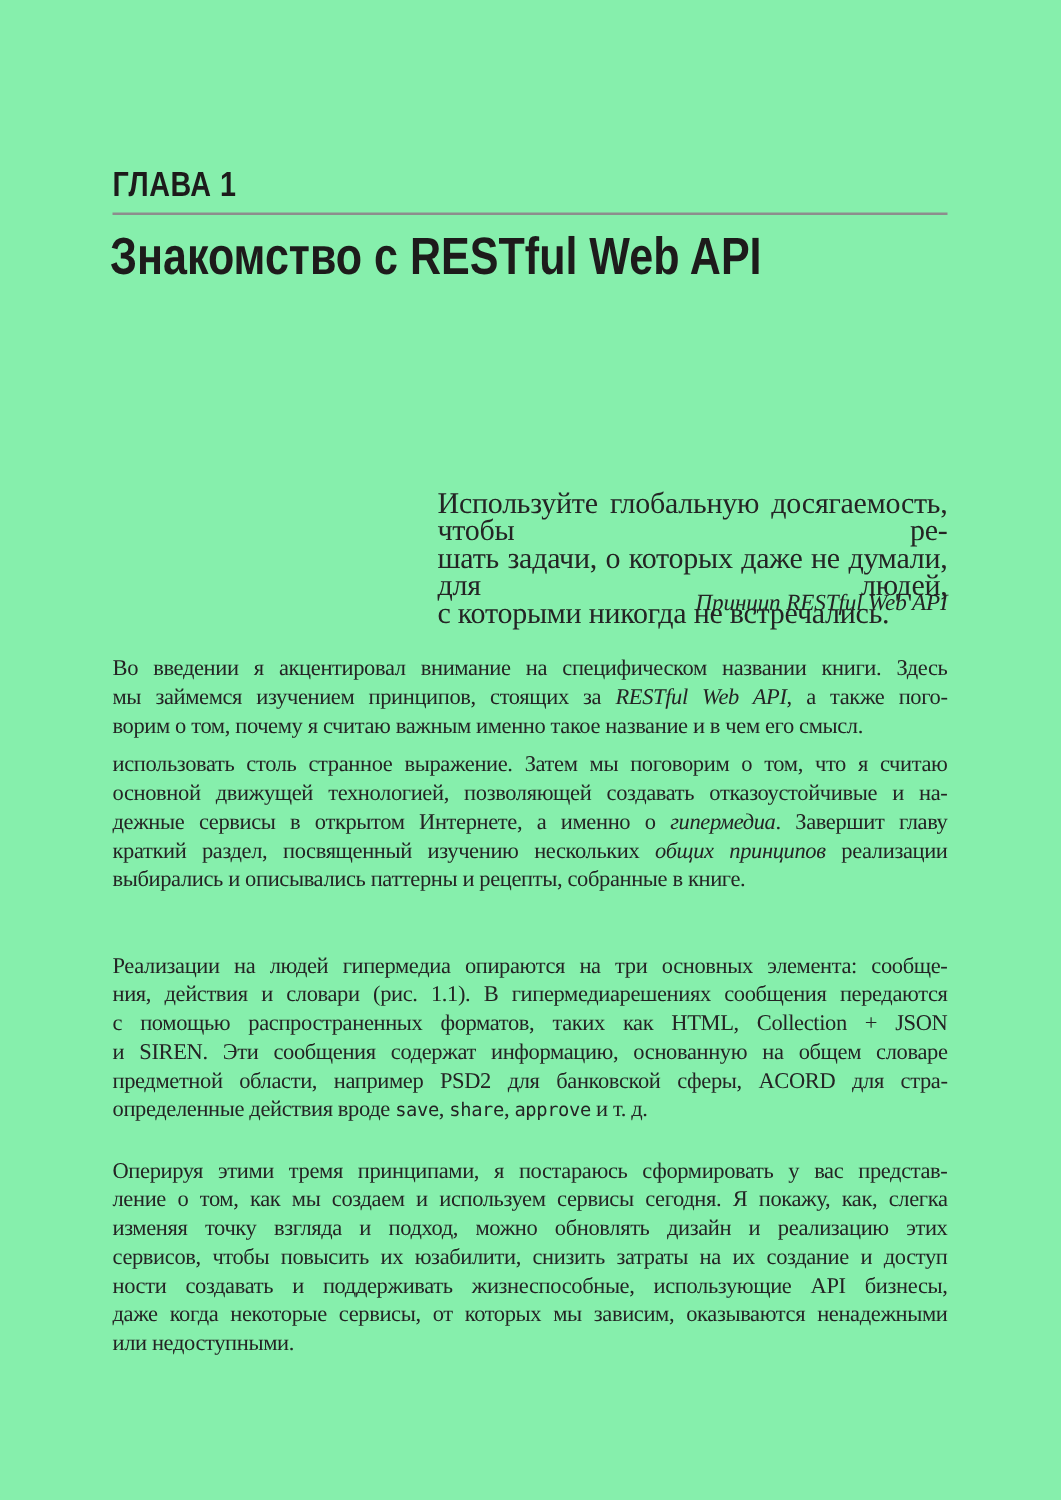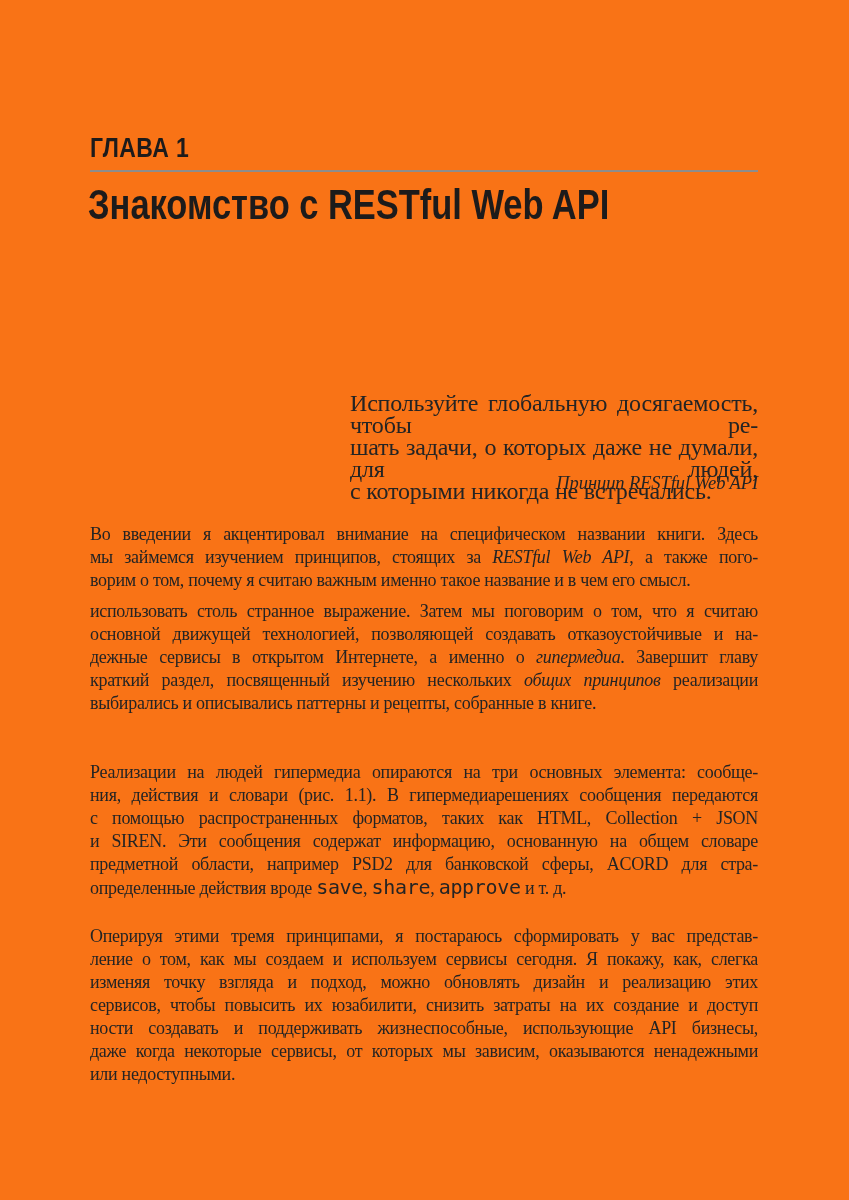--- a/index.html
+++ b/index.html
@@ -1,20 +1,20 @@
 <!DOCTYPE html>
 <html lang="ru"><head>
 <meta charset="utf-8">
 <style>
   html, body { margin: 0; padding: 0; background: #e8e8e8; }
   .page {
     position: relative;
     width: 849px;
     height: 1200px;
-    background: #f97316;
+    background: #86efac;
     font-family: "Liberation Serif", serif;
     color: #242424;
     overflow: hidden;
   }
   
   .chapter-label {
     position: absolute;
     left: 90px;
     top: 134px;
     font-family: "Liberation Sans", sans-serif;
@@ -83,21 +83,21 @@
   .para .line { text-align: justify; text-align-last: justify; }
   .para .line:last-child { text-align-last: left; }
   #para-0 { top: 523px; }
   #para-1 { top: 600px; }
   #para-2 { top: 761px; }
   #para-3 { top: 925px; }
   .seg-n { font-style: normal; }
   .seg-i { font-style: italic; }
   .seg-m {
     font-family: "DejaVu Sans Mono", monospace;
-    font-size: 20px;
+    font-size: 15px;
     letter-spacing: -0.3px;
   }
 </style>
 </head>
 <body>
 
 <div class="page">
   <div class="chapter-label">ГЛАВА 1</div>
 
   <div class="chapter-rule"></div>

